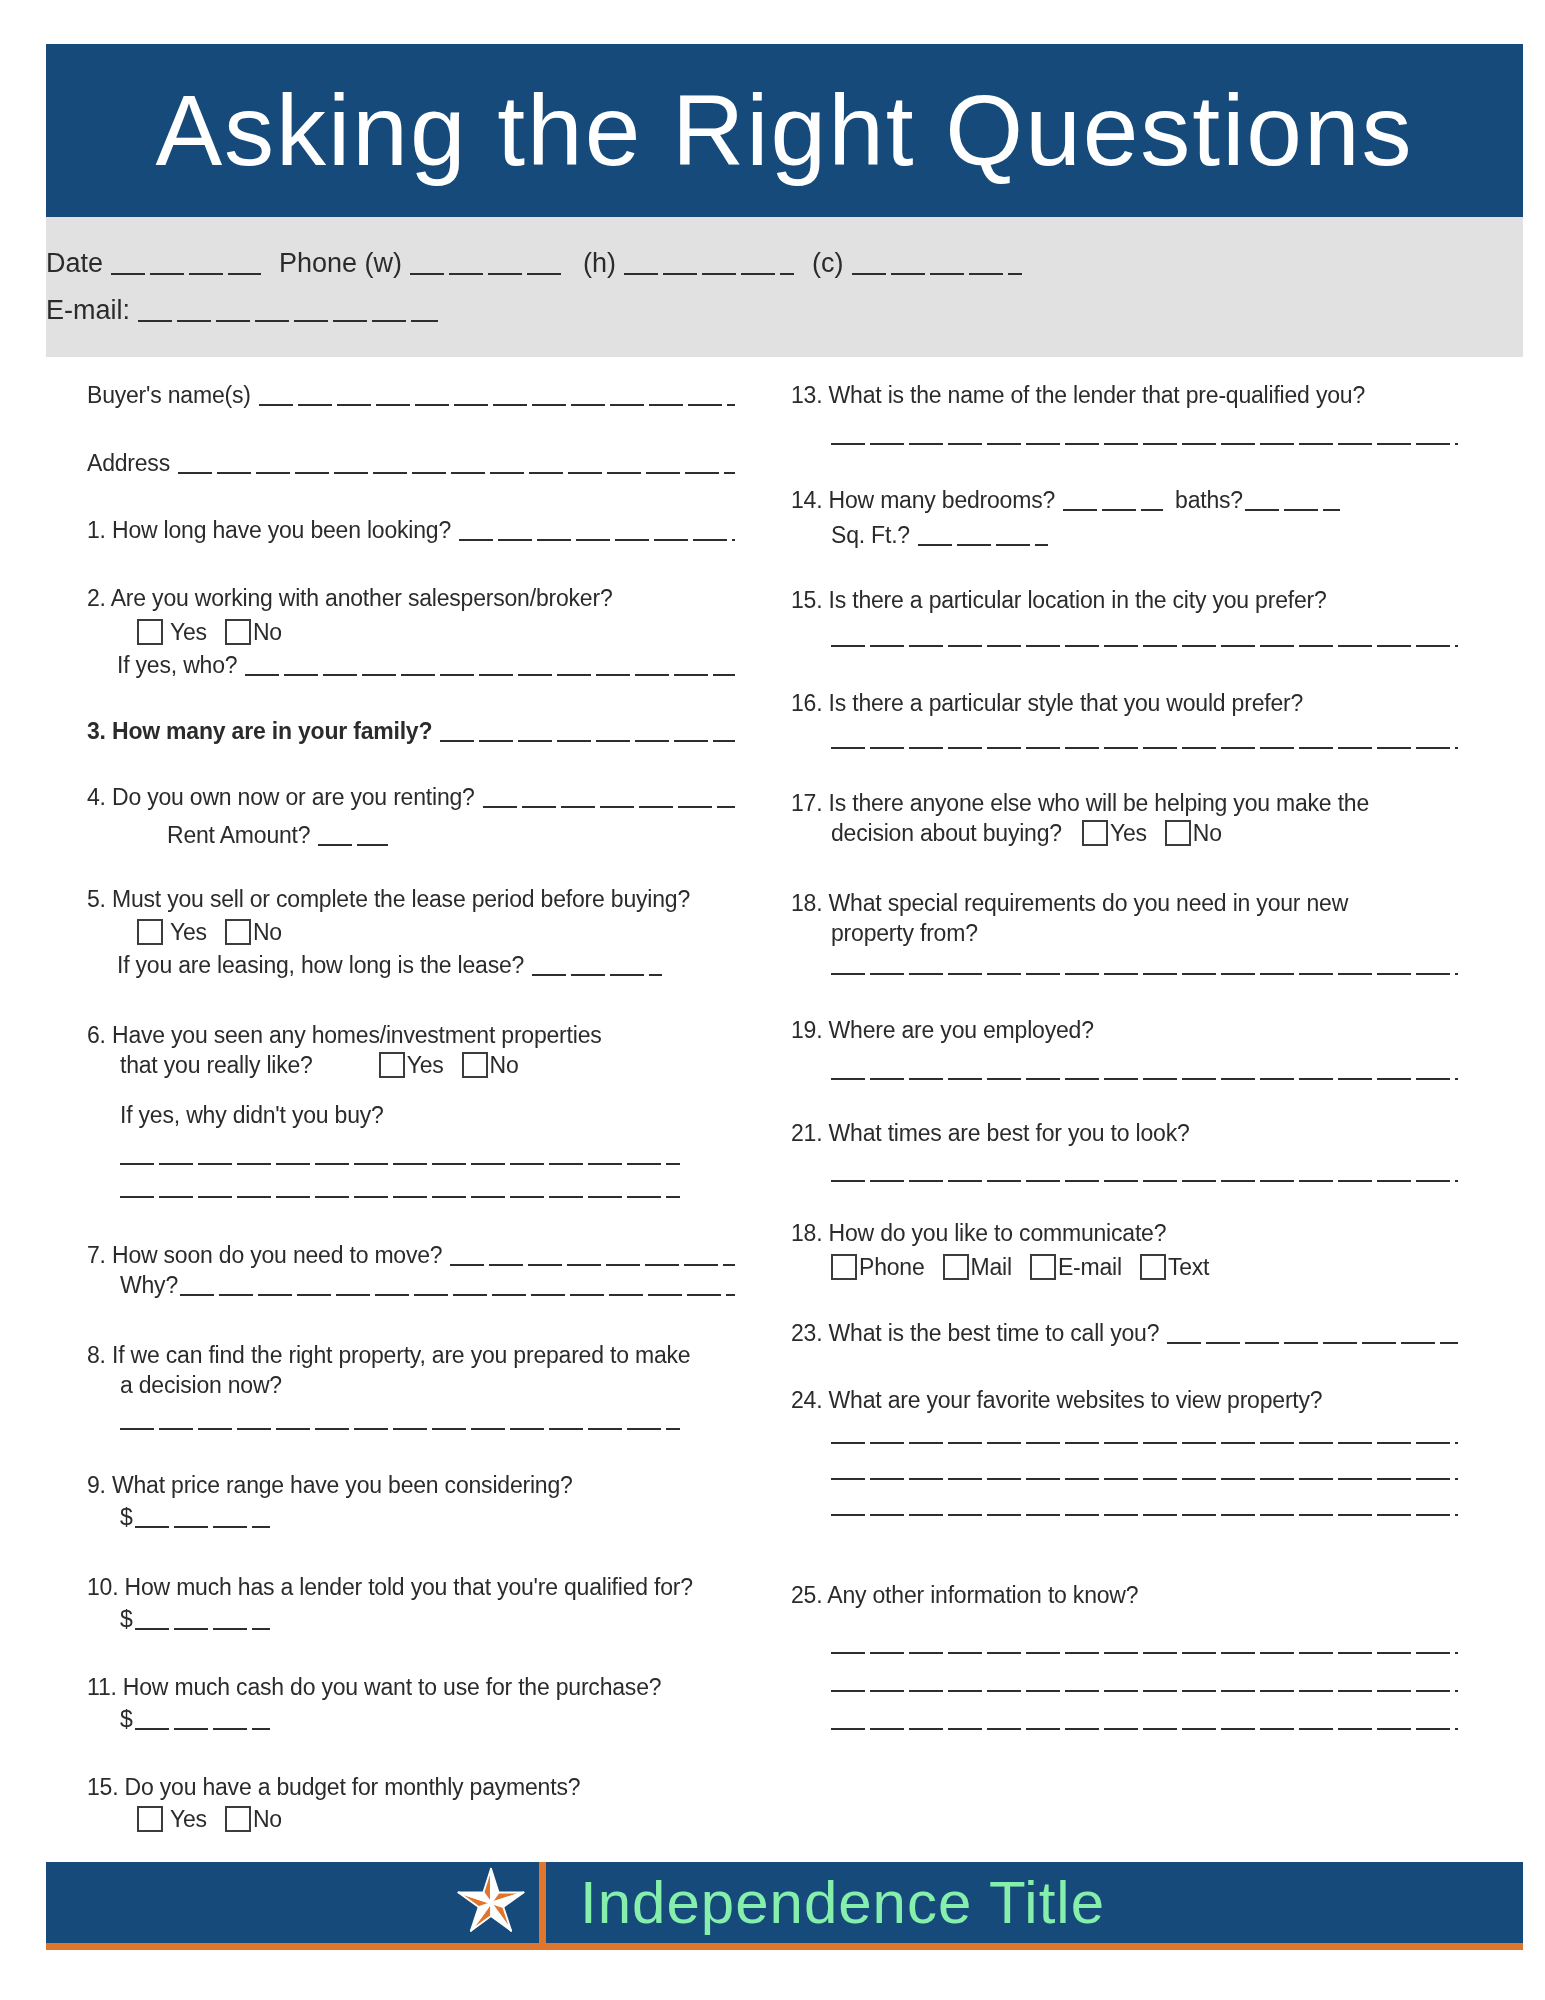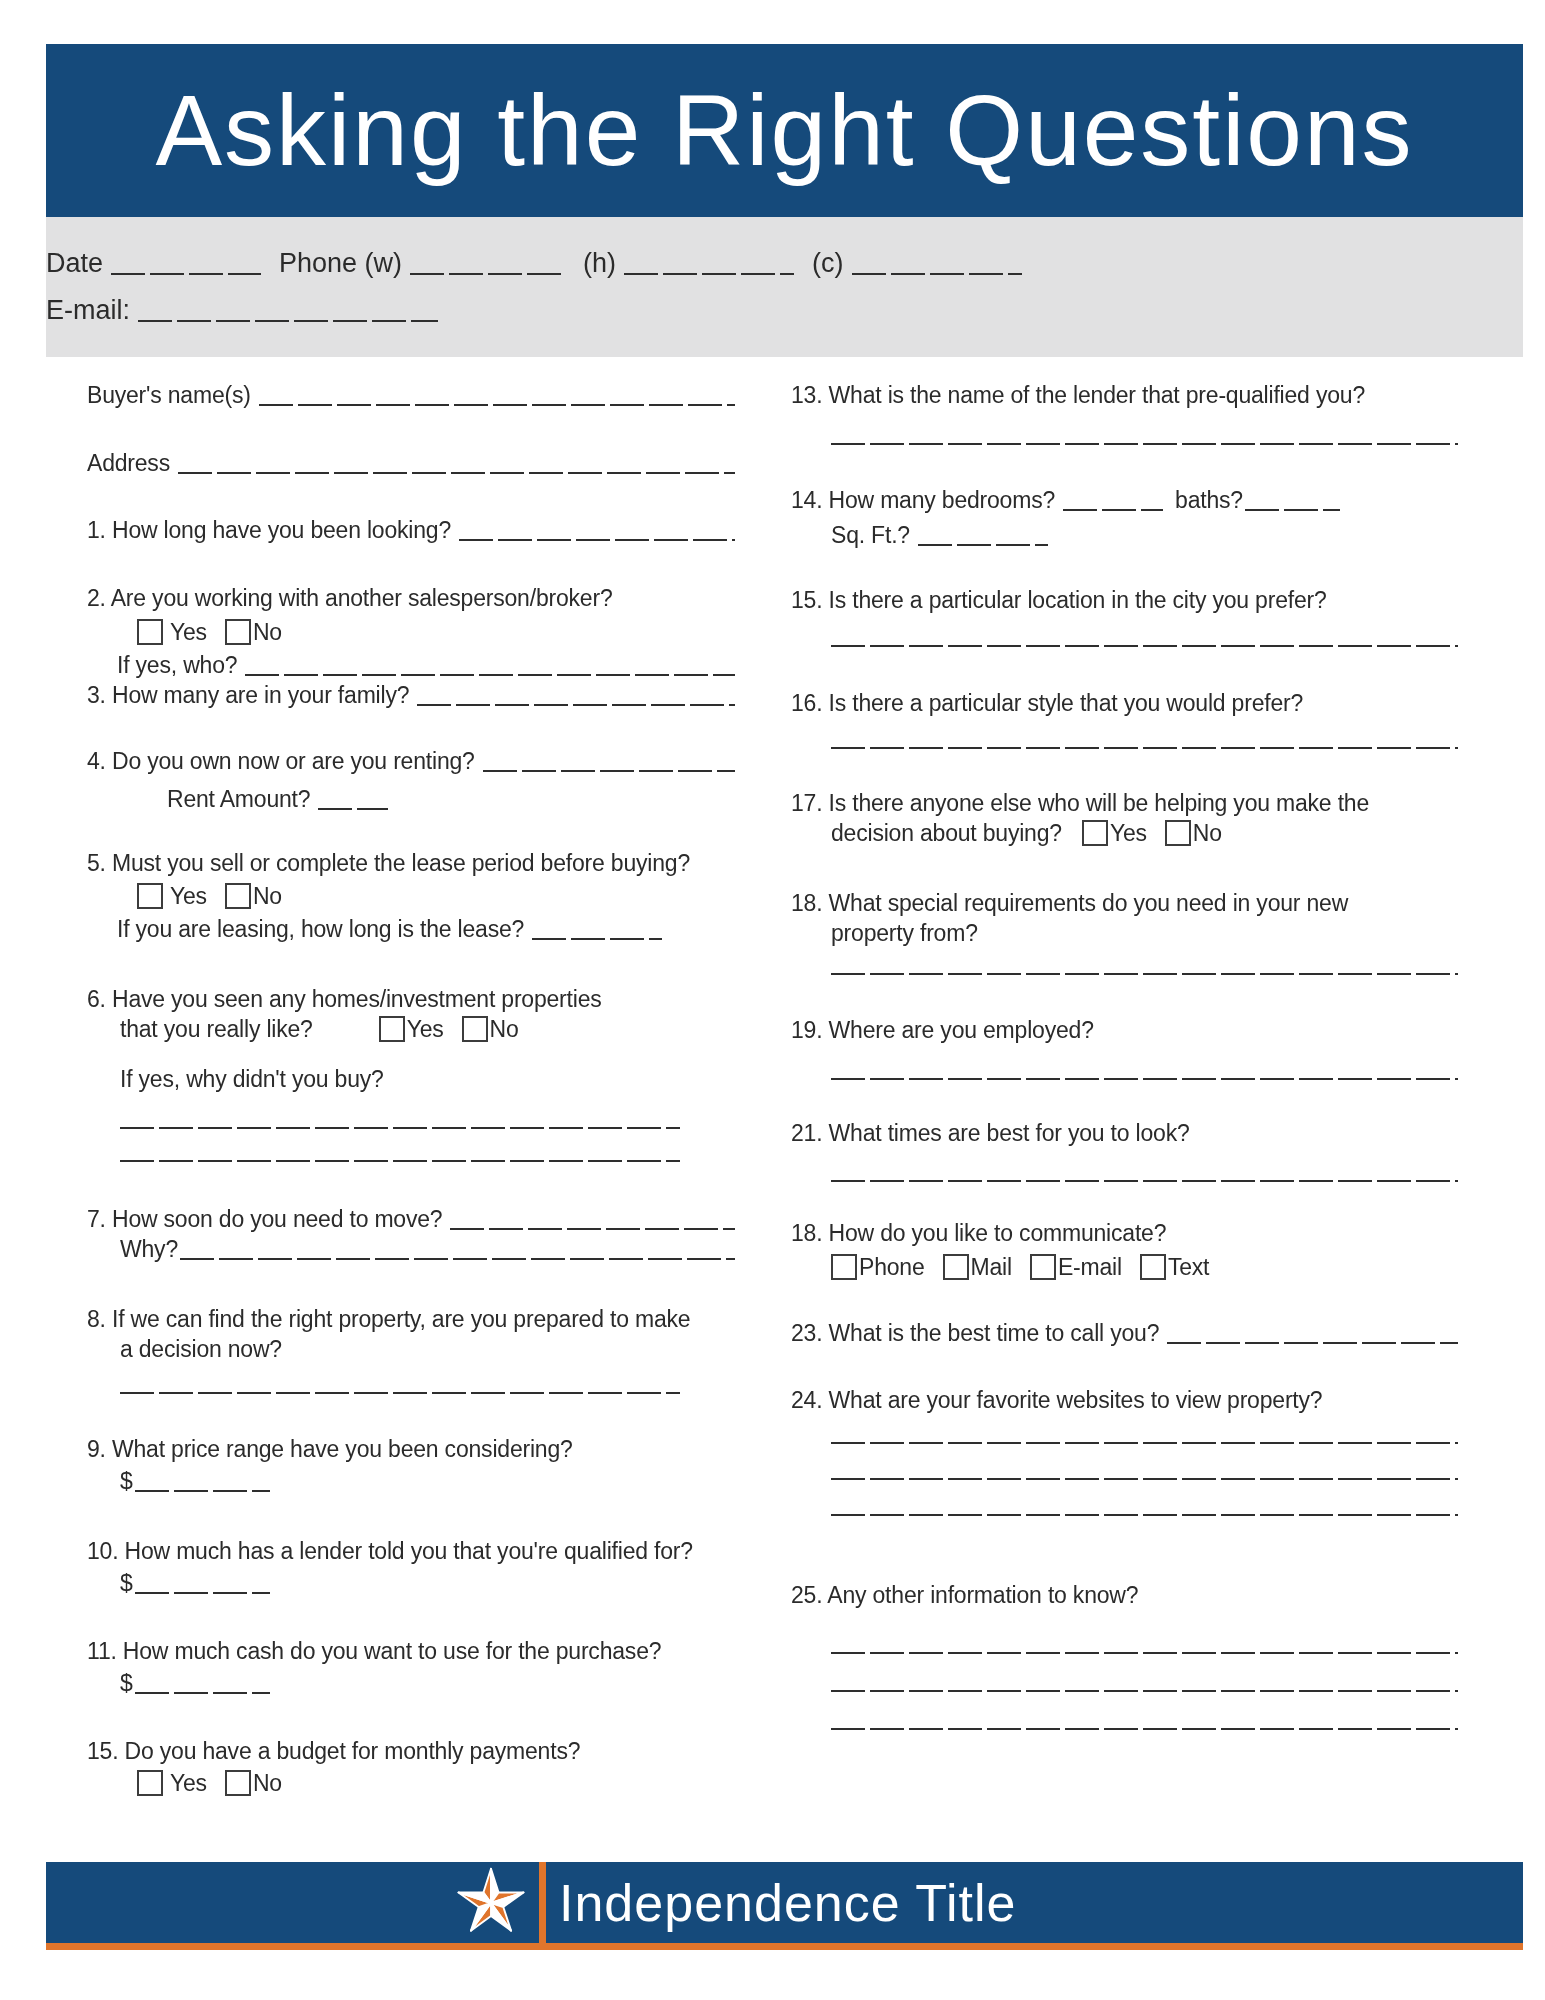--- a/index.html
+++ b/index.html
@@ -59,22 +59,22 @@
   .cb-gap{margin-left:18px;}
   .cbrow-indent{padding-left:50px;}
   
   .brandbar{
     position:absolute;left:46px;top:1862px;width:1477px;height:81px;
     background:#154a7b;display:flex;align-items:center;
   }
   .star-wrap{margin-left:405px;display:flex;align-items:center;}
   .brand-divider{width:7px;height:81px;background:#e0752c;margin-left:8px;flex:0 0 auto;}
   .brand-name{
-    color:#ffffff;font-size:52px;font-weight:300;letter-spacing:1px;
-    margin-left:13px;white-space:nowrap;
+    color:#86efac;font-size:60px;font-weight:300;letter-spacing:1px;
+    margin-left:34px;white-space:nowrap;
   }
   .footer-stripe{
     position:absolute;left:46px;top:1943px;width:1477px;height:7px;background:#e0752c;
   }
 </style>
 </head>
 <body>
 
 <div class="page">
 
@@ -123,21 +123,21 @@
         <span class="cb-lab">Yes</span>
         <span class="cb cb-gap"></span>
         <span class="cb-lab-flush">No</span>
       </div>
       <div class="row sub" style="margin-top:3px;">
         <span class="q">If yes, who?</span>
         <span class="blank fill"></span>
       </div>
     </div>
 
-    <div class="row" style="">
+    <div class="row" style="margin-top:36px;font-weight:bold;">
       <span class="q">3. How many are in your family?</span>
       <span class="blank fill"></span>
     </div>
 
     <div style="margin-top:36px;">
       <div class="row">
         <span class="q">4. Do you own now or are you renting?</span>
         <span class="blank fill"></span>
       </div>
       <div class="row" style="margin-top:8px;padding-left:80px;">

